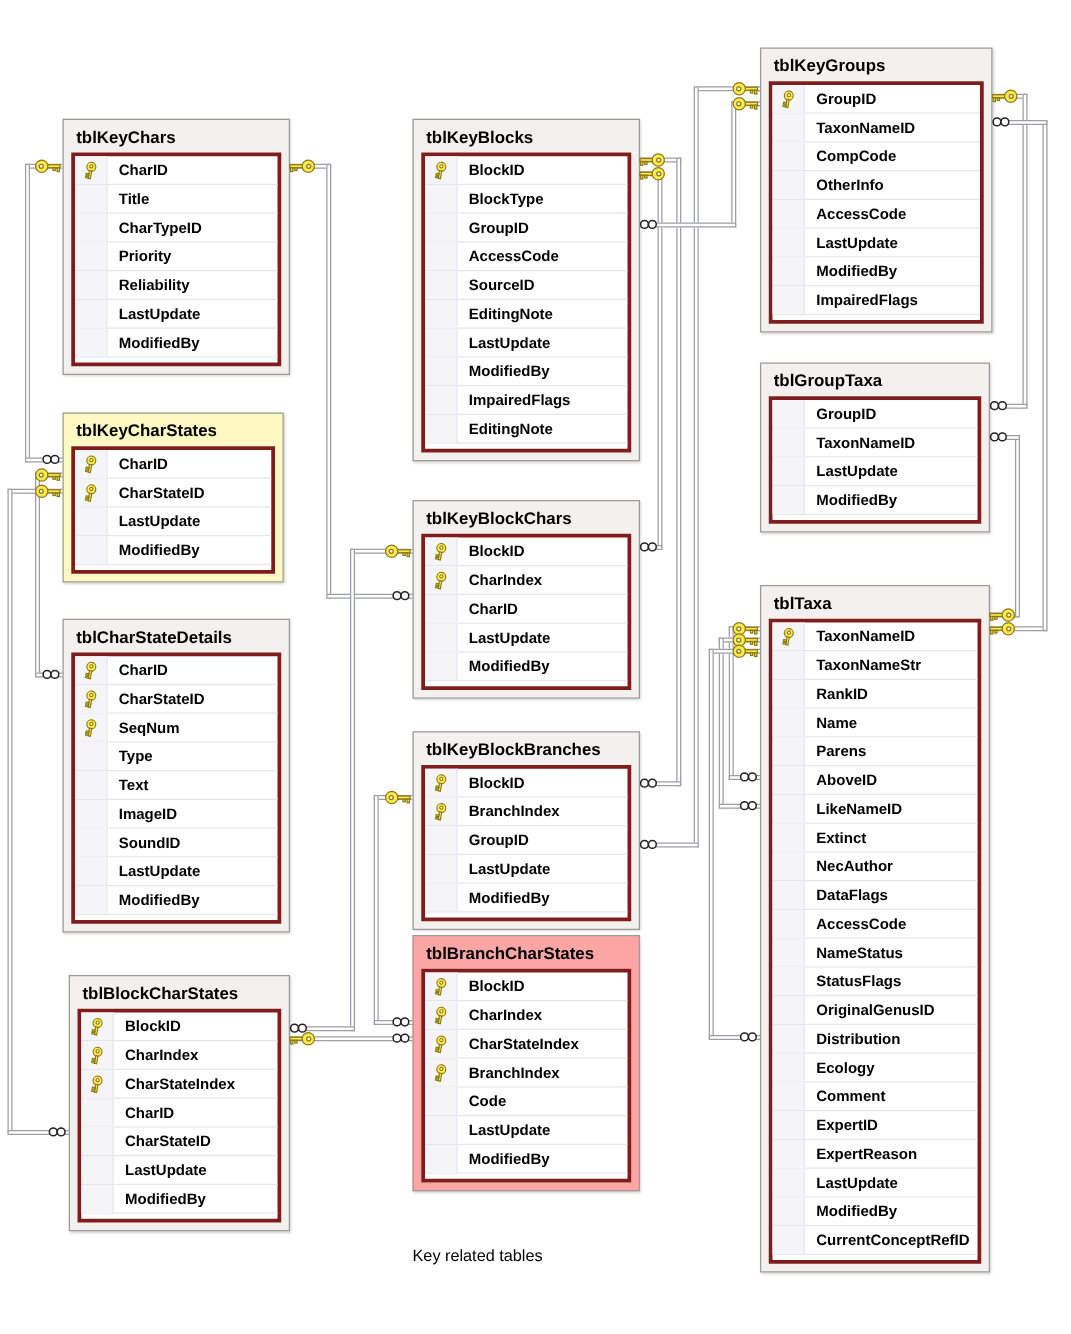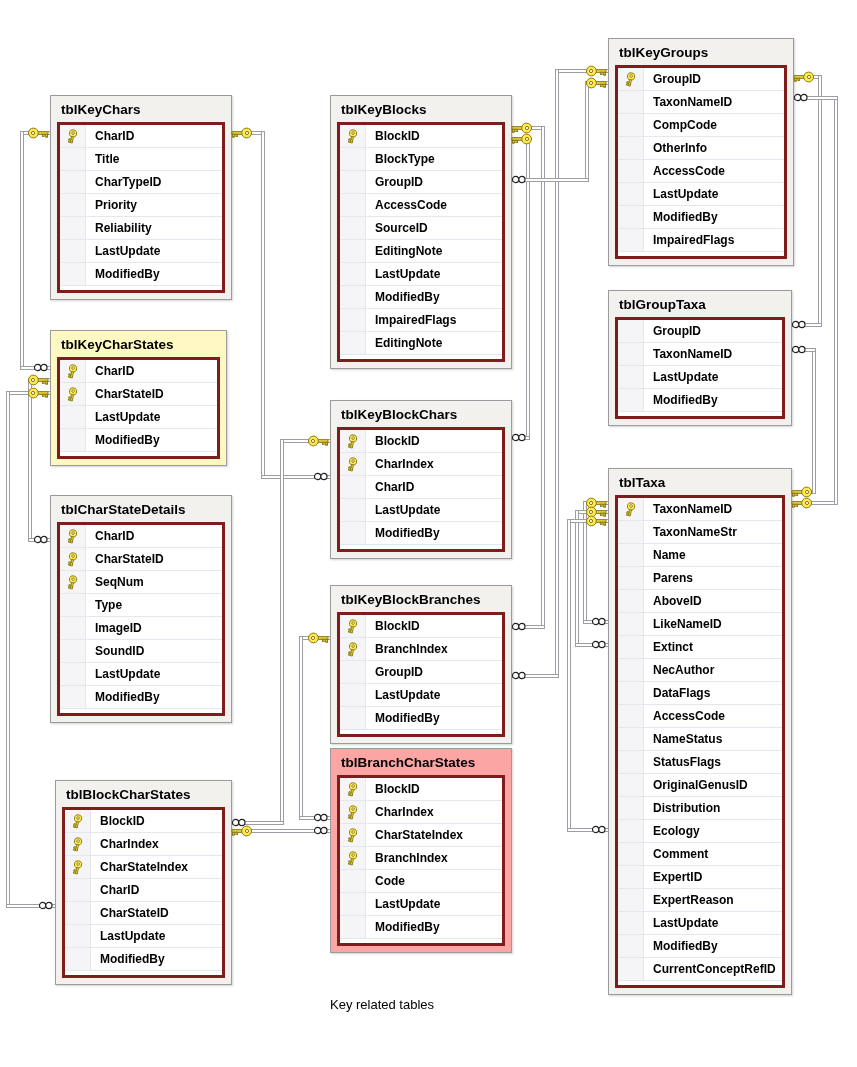--- a/index.html
+++ b/index.html
@@ -197,20 +197,24 @@
             </svg>
           </div>
           <div class="ttext">SeqNum</div>
         </div>
         <div class="trow">
           <div class="ticon"></div>
           <div class="ttext">Type</div>
         </div>
         <div class="trow">
           <div class="ticon"></div>
+          <div class="ttext">Text</div>
+        </div>
+        <div class="trow">
+          <div class="ticon"></div>
           <div class="ttext">ImageID</div>
         </div>
         <div class="trow">
           <div class="ticon"></div>
           <div class="ttext">SoundID</div>
         </div>
         <div class="trow">
           <div class="ticon"></div>
           <div class="ttext">LastUpdate</div>
         </div>
@@ -582,20 +586,24 @@
                 <rect x="2.6" y="13.4" width="2.5" height="1.4"></rect>
                 <circle cx="6" cy="4.2" r="1.4" fill="#ffffff"></circle>
               </g>
             </svg>
           </div>
           <div class="ttext">TaxonNameID</div>
         </div>
         <div class="trow">
           <div class="ticon"></div>
           <div class="ttext">TaxonNameStr</div>
+        </div>
+        <div class="trow">
+          <div class="ticon"></div>
+          <div class="ttext">RankID</div>
         </div>
         <div class="trow">
           <div class="ticon"></div>
           <div class="ttext">Name</div>
         </div>
         <div class="trow">
           <div class="ticon"></div>
           <div class="ttext">Parens</div>
         </div>
         <div class="trow">

